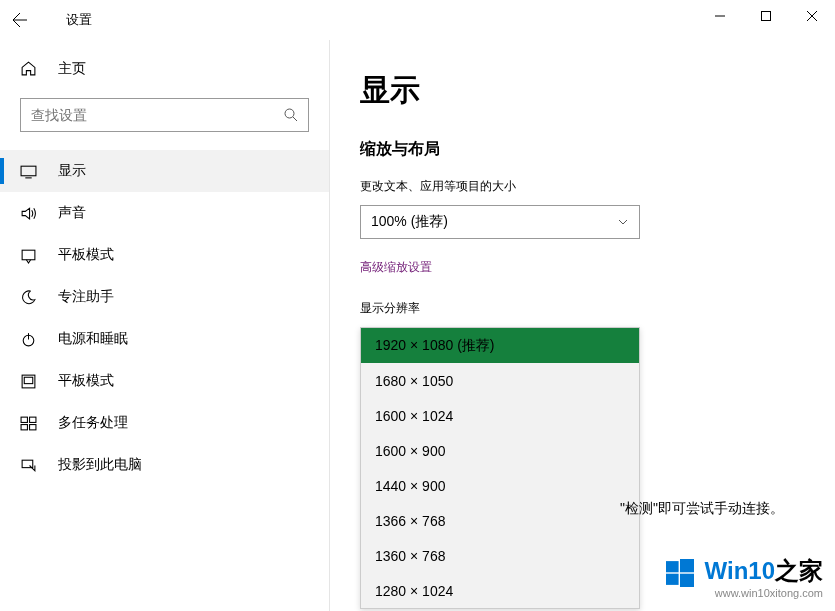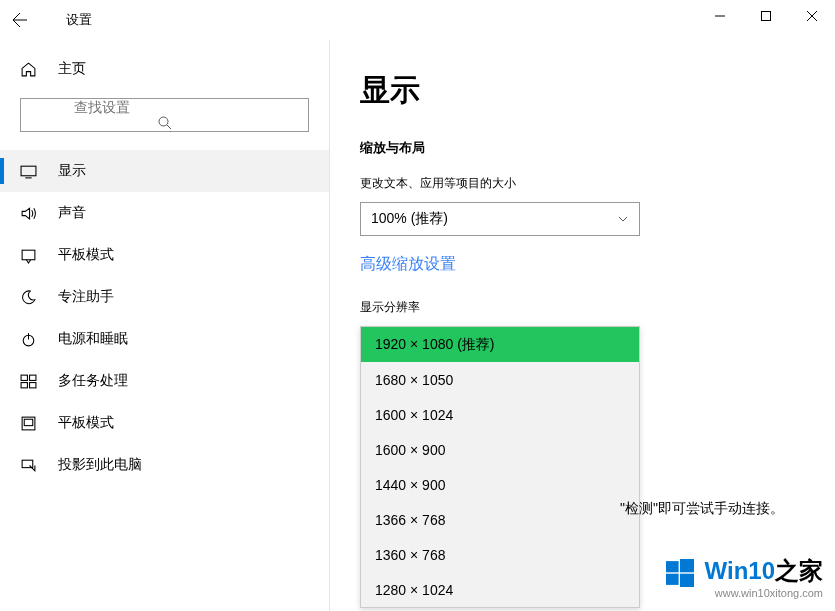--- a/index.html
+++ b/index.html
@@ -7,41 +7,41 @@
 
 .titlebar { height: 40px; display: flex; align-items: center; position: relative; }
 .back-btn { width: 40px; height: 40px; display: flex; align-items: center; justify-content: center; cursor: pointer; }
 .app-title { font-size: 13px; margin-left: 26px; color: #000; }
 .win-controls { position: absolute; right: 0; top: 0; display: flex; }
 .win-btn { width: 46px; height: 32px; display: flex; align-items: center; justify-content: center; cursor: pointer; }
 
 .main { display: flex; height: calc(100% - 40px); }
 
 .sidebar { width: 330px; padding: 10px 0 0 0; border-right: 1px solid #e5e5e5; overflow: hidden; }
-.home-link { display: flex; align-items: flex-end; padding: 10px 20px; font-size: 14px; cursor: pointer; }
+.home-link { display: flex; align-items: flex-start; padding: 10px 20px; font-size: 14px; cursor: pointer; }
 .home-link .icon { width: 20px; margin-right: 18px; }
-.search-box { margin: 10px 20px 18px 20px; border: 1px solid #999; display: flex; align-items: center; height: 34px; flex-direction: column; }
+.search-box { margin: 10px 20px 18px 20px; border: 1px solid #999; display: flex; align-items: center; height: 34px; }
 .search-box input { flex: 1; border: none; outline: none; padding: 0 10px; font-size: 14px; background: transparent; }
 .search-box .search-icon { width: 34px; display: flex; align-items: center; justify-content: center; }
 .group-header { font-size: 14px; font-weight: 600; padding: 0 20px 14px 20px; }
 .nav-item { display: flex; align-items: center; padding: 12px 20px 12px 20px; font-size: 14px; cursor: pointer; position: relative; }
 .nav-item.selected { background: #f2f2f2; }
 .nav-item.selected::before { content: ""; position: absolute; left: 0; top: 8px; bottom: 8px; width: 4px; background: #0078d4; }
 .nav-item .icon { width: 20px; margin-right: 18px; display: flex; align-items: center; }
 
 .content { flex: 1; padding: 30px 30px 0 30px; position: relative; overflow: hidden; }
 .page-title { font-size: 30px; font-weight: 600; margin-bottom: 28px; }
-.section-header { font-size: 13px; font-weight: 600; margin-bottom: 18px; }
+.section-header { font-size: 16px; font-weight: 600; margin-bottom: 18px; }
 .field-label { font-size: 12px; margin-bottom: 10px; }
 .dropdown-closed { border: 1px solid #999; height: 34px; width: 280px; display: flex; align-items: center; justify-content: space-between; padding: 0 10px; font-size: 14px; cursor: pointer; margin-bottom: 18px; text-align: center; }
-.link { color: #3b82f6; font-size: 16px; cursor: pointer; margin-bottom: 24px; display: inline-block; }
+.link { color: #701a75; font-size: 12px; cursor: pointer; margin-bottom: 24px; display: inline-block; }
 
 .dropdown-open { position: absolute; border: 1px solid #ccc; background: #f2f2f2; width: 280px; box-shadow: 0 2px 6px rgba(0,0,0,0.15); }
 .dropdown-option { height: 35px; display: flex; align-items: center; padding: 0 14px; font-size: 14px; cursor: pointer; }
-.dropdown-option.highlighted { background: #22c55e; }
+.dropdown-option.highlighted { background: #15803d; }
 
 .hint-text { position: absolute; font-size: 14px; }
 
 .watermark { position: absolute; right: 12px; bottom: 12px; text-align: right; }
 .watermark .brand { font-size: 24px; font-weight: 600; text-align: right; }
 .watermark .brand .prefix { color: #0078d4; }
 .watermark .url { font-size: 11px; color: #888; }
 .watermark-logo { display: inline-block; vertical-align: middle; margin-right: 4px; }
 
 svg { display: block; }
@@ -135,36 +135,36 @@
           <svg width="17" height="17" viewBox="0 0 16 16">
             <circle cx="8" cy="9" r="5" stroke="#000" fill="none"></circle>
             <line x1="8" y1="2" x2="8" y2="8" stroke="#000"></line>
           </svg>
         </span>
       <span>电源和睡眠</span>
     </div>
     <div class="nav-item">
       <span class="icon">
           <svg width="17" height="17" viewBox="0 0 16 16">
+            <rect x="2" y="2" width="12" height="12" stroke="#000" fill="none"></rect>
+            <rect x="4" y="4" width="8" height="6" stroke="#000" fill="none"></rect>
+          </svg>
+        </span>
+      <span>平板模式</span>
+    </div>
+    <div class="nav-item">
+      <span class="icon">
+          <svg width="17" height="17" viewBox="0 0 16 16">
             <rect x="1" y="2" width="6" height="5" stroke="#000" fill="none"></rect>
             <rect x="9" y="2" width="6" height="5" stroke="#000" fill="none"></rect>
             <rect x="1" y="9" width="6" height="5" stroke="#000" fill="none"></rect>
             <rect x="9" y="9" width="6" height="5" stroke="#000" fill="none"></rect>
           </svg>
         </span>
       <span>多任务处理</span>
-    </div>
-    <div class="nav-item">
-      <span class="icon">
-          <svg width="17" height="17" viewBox="0 0 16 16">
-            <rect x="2" y="2" width="12" height="12" stroke="#000" fill="none"></rect>
-            <rect x="4" y="4" width="8" height="6" stroke="#000" fill="none"></rect>
-          </svg>
-        </span>
-      <span>平板模式</span>
     </div>
     <div class="nav-item">
       <span class="icon">
           <svg width="17" height="17" viewBox="0 0 16 16">
             <rect x="2" y="3" width="10" height="7" stroke="#000" fill="none"></rect>
             <path d="M9 8 L14 13 L14 8" stroke="#000" fill="none"></path>
           </svg>
         </span>
       <span>投影到此电脑</span>
     </div>

